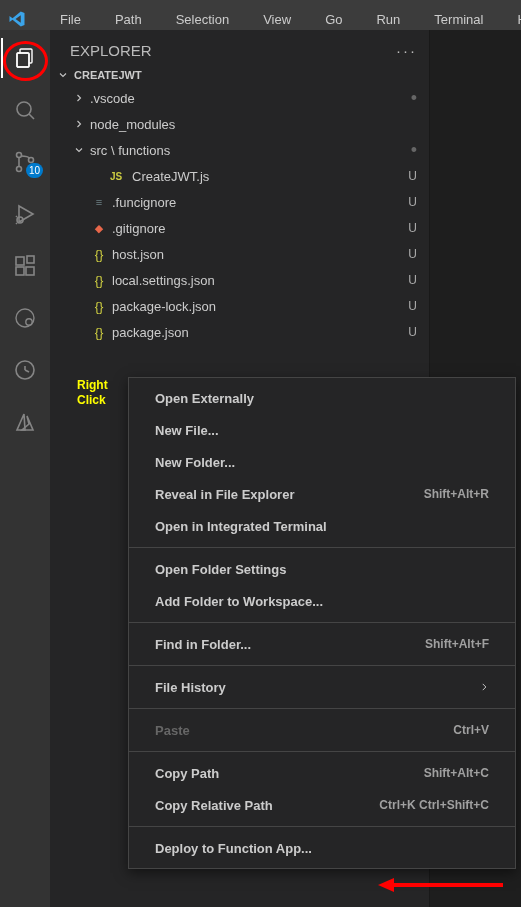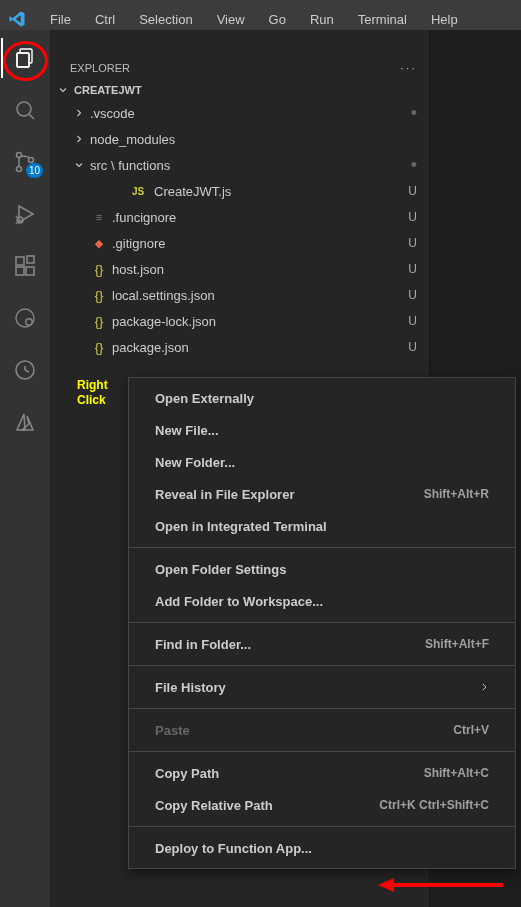--- a/index.html
+++ b/index.html
@@ -12,21 +12,21 @@
       color: #cccccc;
       overflow: hidden;
       position: relative;
     }
     .titlebar {
       height: 38px;
       background: #3c3c3c;
       display: flex;
       align-items: center;
       padding: 0 8px;
-      gap: 8px;
+      gap: 18px;
     }
     .app-icon {
       width: 18px; height: 18px;
       margin-right: 8px;
       display: flex; align-items: center; justify-content: center;
     }
     .menu-item {
       padding: 4px 8px;
       color: #cccccc;
       cursor: default;
@@ -81,22 +81,21 @@
       border-right: 1px solid #191919;
       padding-top: 8px;
       position: relative;
     }
     .sidebar-header {
       display: flex;
       align-items: center;
       justify-content: space-between;
       padding: 4px 12px 8px 20px;
       color: #bbbbbb;
-      font-size: 11px;
-      margin-top: 20px;
+      font-size: 15px;
     }
     .section-header {
       display: flex;
       padding: 2px 6px;
       color: #cccccc;
       font-weight: 700;
       font-size: 11px;
       gap: 4px;
     }
     .tree {
@@ -105,21 +104,21 @@
     .tree-row {
       height: 26px;
       display: flex;
       align-items: center;
       gap: 4px;
       padding-right: 12px;
       color: #cccccc;
       cursor: pointer;
     }
     .indent-1 { padding-left: 22px; }
-    .indent-2 { padding-left: 58px; gap: 7px; }
+    .indent-2 { padding-left: 36px; gap: 7px; }
     .chev {
       width: 14px; display: inline-flex; justify-content: center; color: #c5c5c5;
     }
     .ficon {
       width: 18px; display: inline-flex; justify-content: center;
       font-size: 11px;
     }
     .ficon.js { color: #cbcb41; font-weight: 700; font-size: 10px; }
     .ficon.json { color: #cbcb41; font-size: 13px; }
     .ficon.git { color: #e8674a; }
@@ -181,21 +180,21 @@
 </head>
 <body>
 
 <div class="titlebar">
   <span class="app-icon">
     <svg width="18" height="18" viewBox="0 0 24 24">
       <path d="M17 2 L22 4 L22 20 L17 22 L6 13 L2 16 L2 8 L6 11 Z M17 7 L10 12 L17 17 Z" fill="#3ba4ea"></path>
     </svg>
   </span>
   <span class="menu-item">File</span>
-  <span class="menu-item">Ctrl</span>
+  <span class="menu-item">Path</span>
   <span class="menu-item">Selection</span>
   <span class="menu-item">View</span>
   <span class="menu-item">Go</span>
   <span class="menu-item">Run</span>
   <span class="menu-item">Terminal</span>
   <span class="menu-item">Help</span>
 </div>
 
 <div class="main">
 

